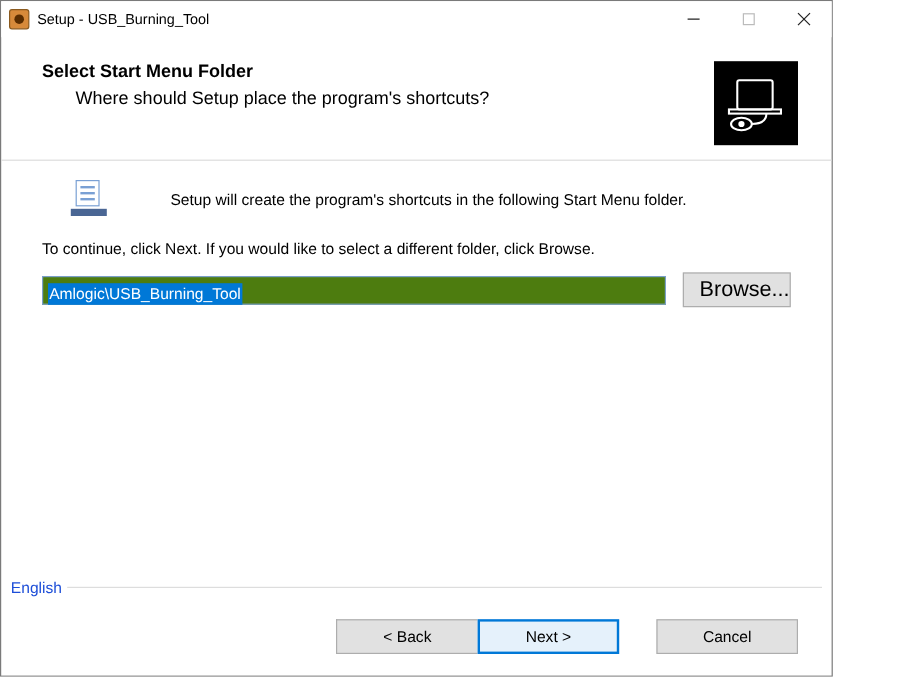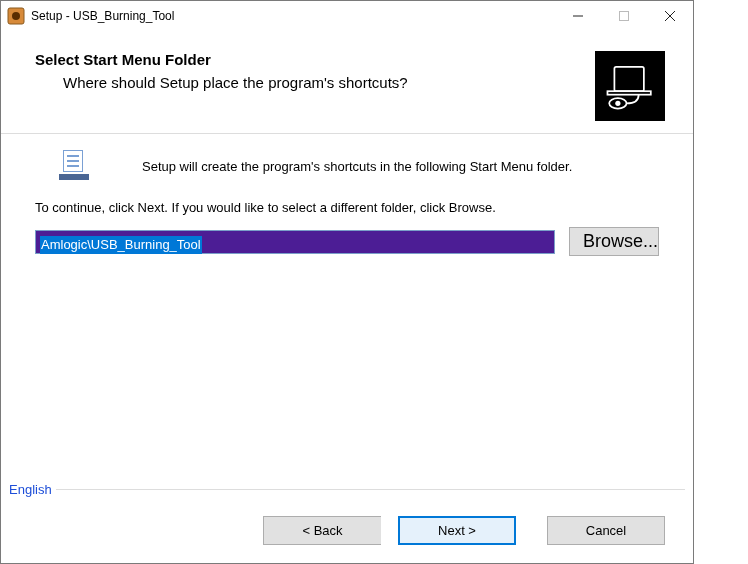--- a/index.html
+++ b/index.html
@@ -27,33 +27,33 @@
 
     .content { flex: 1; padding: 12px 34px 0 34px; }
     .intro-row { display: flex; align-items: center; margin: 4px 0 18px 24px; gap: 37px; }
     .intro-row .folder-icon { width: 32px; height: 32px; margin-right: 14px; }
     .intro-row .folder-icon .page { width: 20px; height: 22px; background: #fff; border: 1px solid #7aa0d4; margin-left: 4px; display: flex; flex-direction: column; gap: 3px; padding: 4px 3px; }
     .intro-row .folder-icon .page div { height: 2px; background: #7aa0d4; }
     .intro-row .folder-icon .base { width: 30px; height: 6px; background: #4a6694; margin-top: 2px; }
     .continue-text { margin-bottom: 12px; }
 
     .input-row { display: flex; gap: 14px; align-items: center; }
-    .path-input { flex: 0 0 520px; height: 24px; border: 1px solid #7a9fc9; padding: 5px 4px; font-size: 13px; background: #4c1d95; }
+    .path-input { flex: 0 0 520px; height: 24px; border: 1px solid #7a9fc9; padding: 5px 4px; font-size: 13px; background: #4d7c0f; }
     .path-input::selection { background: #0078d7; color: #fff; }
     .selected-text { background: #0078d7; color: #fff; padding: 0 1px; display: inline-block; line-height: 18px; }
     .browse-btn { width: 118px; height: 29px; background: #e1e1e1; border: 1px solid #adadad; font-size: 18px; cursor: pointer; text-align: right; }
 
     .lang-row { display: flex; align-items: center; margin: 0 8px; height: 22px; }
     .lang-row hr { flex: 1; border: none; border-top: 1px solid #ddd; }
     .lang-row .lang-label { color: #1d4ed8; font-size: 13px; padding-right: 4px; }
 
     .footer { display: flex; justify-content: flex-end; gap: 7px; padding: 16px 28px 18px 0; }
     .footer button { width: 118px; height: 29px; background: #e1e1e1; border: 1px solid #adadad; font-size: 13px; cursor: pointer; }
     .footer button.primary { border: 2px solid #0078d7; background: #e5f1fb; }
-    .footer .leftgroup { display: flex; gap: 17px; margin-right: 24px; }
+    .footer .leftgroup { display: flex; gap: 0; margin-right: 24px; }
     .footer .leftgroup button:first-child { border-right: none; }
   </style>
 </head>
 <body>
 
 <div class="window">
 
   <div class="titlebar">
     <span class="app-icon">
       <svg viewBox="0 0 18 18">

